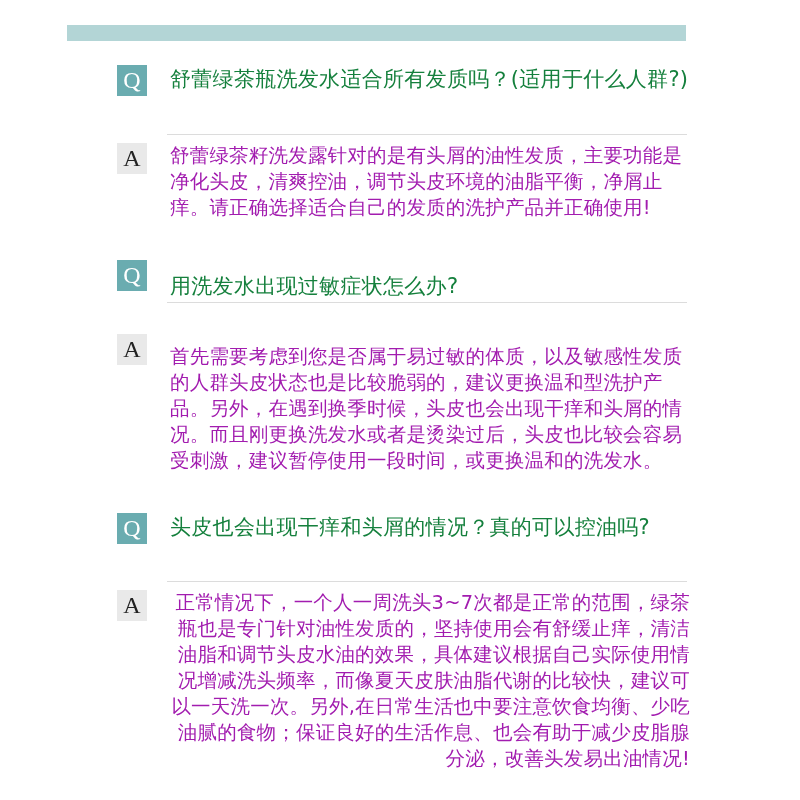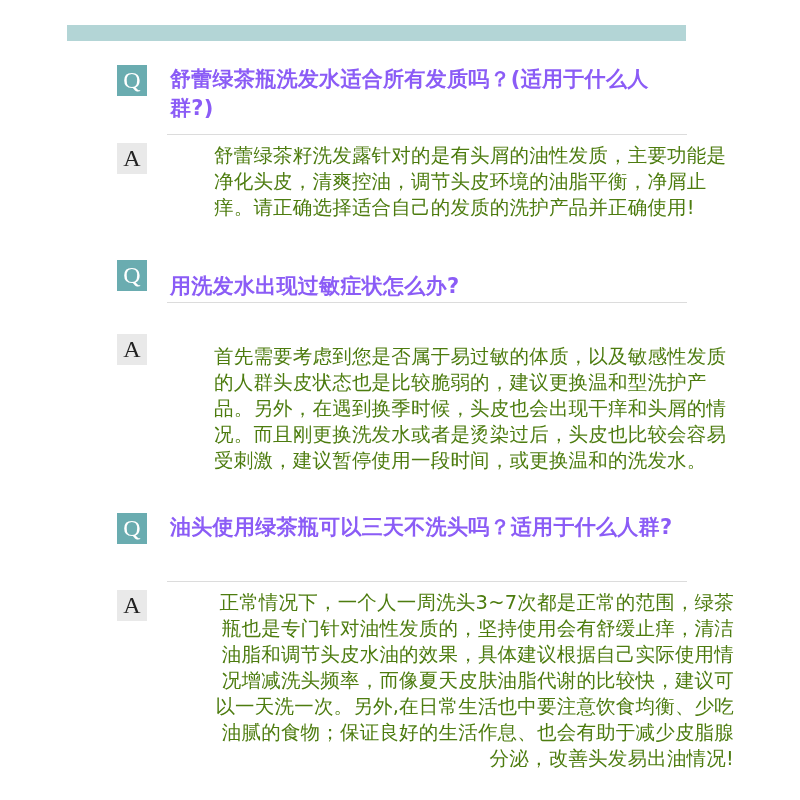--- a/index.html
+++ b/index.html
@@ -42,42 +42,41 @@
       color: #ffffff;
     }
     .badge.a {
       background: #e9e9e9;
       color: #222222;
     }
     .question-text {
       position: absolute;
       left: 53px;
       width: 520px;
-      color: #8b5cf6;
-      font-weight: bold;
+      color: #15803d;
+      font-weight: normal;
       font-size: 21px;
       line-height: 29px;
       letter-spacing: 0.3px;
     }
     .divider {
       position: absolute;
       left: 50px;
       width: 520px;
       height: 1px;
       background: #dcdcdc;
     }
     .answer-text {
       position: absolute;
       left: 53px;
       width: 520px;
-      color: #4d7c0f;
+      color: #a21caf;
       font-size: 19.5px;
       line-height: 26px;
       letter-spacing: 0.2px;
-      margin-left: 44px;
     }
   </style>
 </head>
 <body>
 
 <div class="top-bar"></div>
 
 <div class="qa-block" style="top:63px;">
   <div class="badge q" style="top:2px;">Q</div>
   <div class="question-text" style="top:2px;">舒蕾绿茶瓶洗发水适合所有发质吗？(适用于什么人群?)</div>
@@ -89,17 +88,17 @@
 <div class="qa-block" style="top:258px;">
   <div class="badge q" style="top:2px;">Q</div>
   <div class="question-text" style="top:14px;">用洗发水出现过敏症状怎么办?</div>
   <div class="divider" style="top:44px;"></div>
   <div class="badge a" style="top:76px;">A</div>
   <div class="answer-text" style="top:86px;">首先需要考虑到您是否属于易过敏的体质，以及敏感性发质的人群头皮状态也是比较脆弱的，建议更换温和型洗护产品。另外，在遇到换季时候，头皮也会出现干痒和头屑的情况。而且刚更换洗发水或者是烫染过后，头皮也比较会容易受刺激，建议暂停使用一段时间，或更换温和的洗发水。</div>
 </div>
 
 <div class="qa-block" style="top:511px;">
   <div class="badge q" style="top:2px;">Q</div>
-  <div class="question-text" style="top:2px;">油头使用绿茶瓶可以三天不洗头吗？适用于什么人群?</div>
+  <div class="question-text" style="top:2px;">头皮也会出现干痒和头屑的情况？真的可以控油吗?</div>
   <div class="divider" style="top:70px;"></div>
   <div class="badge a" style="top:79px;">A</div>
   <div class="answer-text" style="top:79px;text-align:right;">正常情况下，一个人一周洗头3~7次都是正常的范围，绿茶瓶也是专门针对油性发质的，坚持使用会有舒缓止痒，清洁油脂和调节头皮水油的效果，具体建议根据自己实际使用情况增减洗头频率，而像夏天皮肤油脂代谢的比较快，建议可以一天洗一次。另外,在日常生活也中要注意饮食均衡、少吃油腻的食物；保证良好的生活作息、也会有助于减少皮脂腺分泌，改善头发易出油情况!</div>
 </div>
 
 </body></html>

